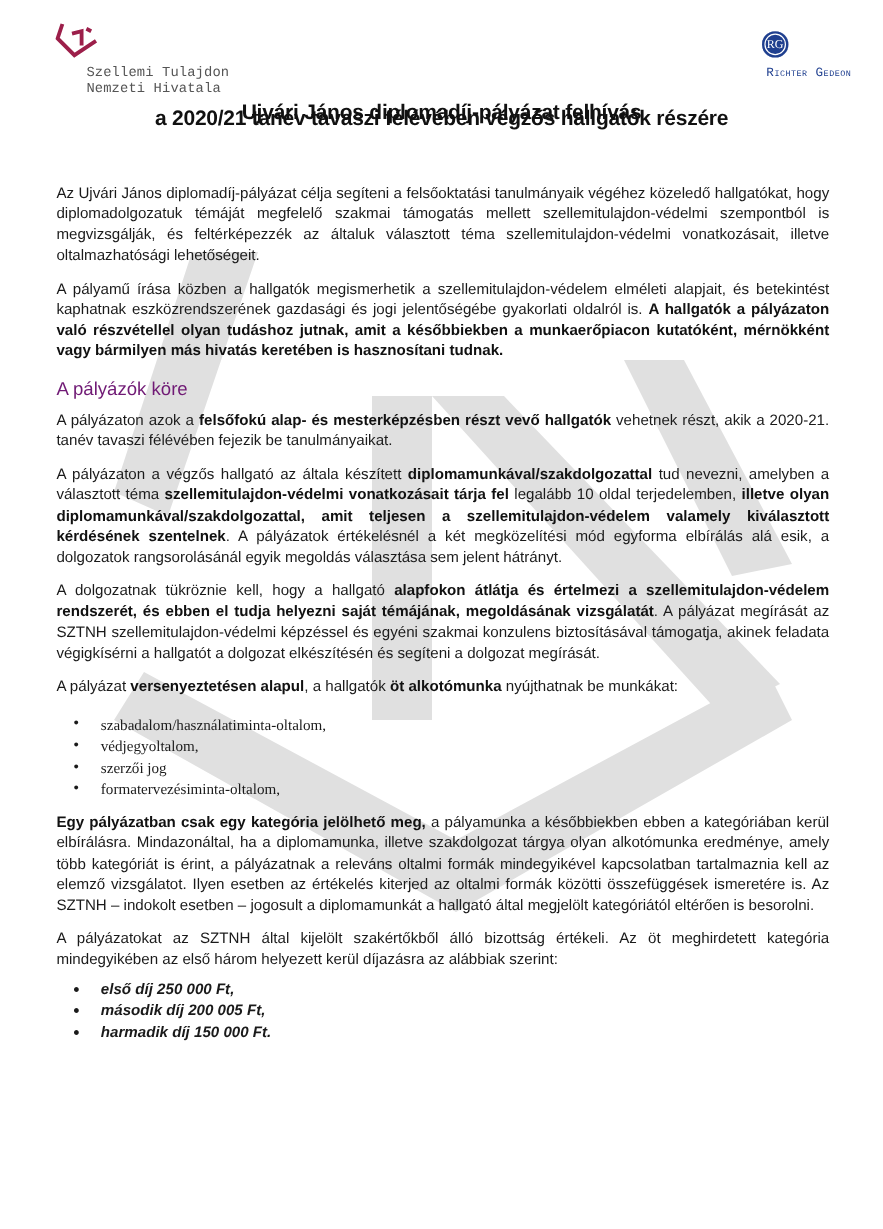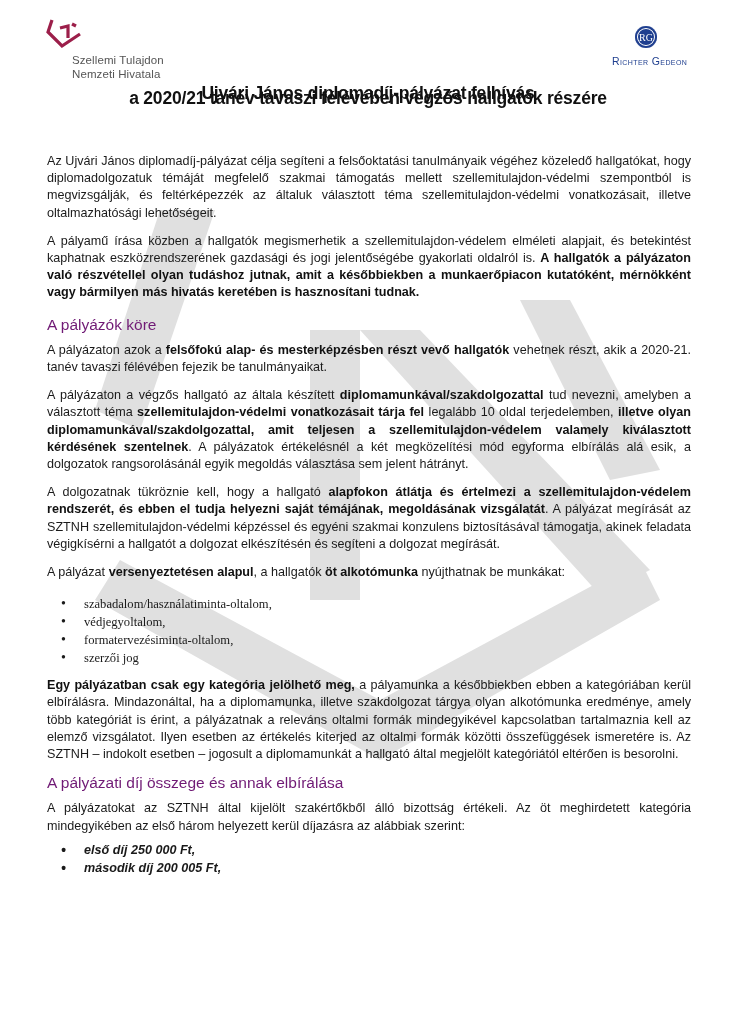--- a/index.html
+++ b/index.html
@@ -4,34 +4,34 @@
   <style>
     html, body { margin: 0; padding: 0; background: #ffffff; }
     body {
       width: 736px; height: 1024px; position: relative; overflow: hidden;
       font-family: "Liberation Sans", "DejaVu Sans", sans-serif;
       color: #1a1a1a;
     }
     .watermark { position: absolute; left: 0; top: 0; width: 736px; height: 1024px; z-index: 0; pointer-events: none; }
     .page { position: relative; z-index: 1; }
 
-    .logo-sztnh { position: absolute; left: 46px; top: 18px; width: 120px; height: 68px; }
+    .logo-sztnh { position: absolute; left: 46px; top: 18px; width: 120px; height: 68px; font-family: Liberation Mono, monospace; }
     .logo-sztnh svg { position: absolute; left: 0; top: 0; }
     .logo-sztnh .org-line { position: absolute; left: 26px; font-size: 11.5px; color: #555; letter-spacing: 0.1px; white-space: nowrap; }
     .logo-sztnh .l1 { top: 36px; }
     .logo-sztnh .l2 { top: 50px; }
 
-    .logo-richter { position: absolute; left: 612px; top: 24px; width: 120px; height: 50px; }
+    .logo-richter { position: absolute; left: 612px; top: 24px; width: 120px; height: 50px; text-align: center; }
     .logo-richter .rg-circle {
       position: absolute; left: 23px; top: 2px; width: 22px; height: 22px; border-radius: 50%;
       background: #1f3f8f; color: #fff; font-family: "Liberation Serif", serif; font-size: 10px;
       display: flex; align-items: center; justify-content: center; box-shadow: inset 0 0 0 2px #1f3f8f, inset 0 0 0 3px #fff;
     }
     .logo-richter .rg-name {
-      position: absolute; left: 0; top: 31px; width: 124px; font-family: Liberation Sans, sans-serif;
+      position: absolute; left: 0; top: 31px; width: 124px; font-family: Liberation Mono, monospace;
       font-size: 10.5px; color: #1f3f8f; letter-spacing: 0.4px; font-variant: small-caps; white-space: nowrap;
     }
 
     .title { position: absolute; left: 0; width: 736px; text-align: center; font-weight: bold; font-size: 17.5px; color: #111; letter-spacing: -0.2px; }
     .title.t1 { top: 83px; }
     .title.t2 { top: 88px; }
 
     .content { position: absolute; left: 47px; top: 153px; width: 644px; font-size: 12.6px; line-height: 17.2px; }
     .content p { margin: 0 0 11px 0; text-align: justify; }
     .content h2 { margin: 10px 0 9px 0; font-size: 15.5px; font-weight: normal; color: #701a75; }
@@ -96,27 +96,27 @@
 
     <p><span>A pályázaton a végzős hallgató az általa készített </span><b>diplomamunkával/szakdolgozattal</b><span> tud nevezni, amelyben a választott téma </span><b>szellemitulajdon-védelmi vonatkozásait tárja fel</b><span> legalább 10 oldal terjedelemben, </span><b>illetve olyan diplomamunkával/szakdolgozattal, amit teljesen a szellemitulajdon-védelem valamely kiválasztott kérdésének szentelnek</b><span>. A pályázatok értékelésnél a két megközelítési mód egyforma elbírálás alá esik, a dolgozatok rangsorolásánál egyik megoldás választása sem jelent hátrányt.</span></p>
 
     <p><span>A dolgozatnak tükröznie kell, hogy a hallgató </span><b>alapfokon átlátja és értelmezi a szellemitulajdon-védelem rendszerét, és ebben el tudja helyezni saját témájának, megoldásának vizsgálatát</b><span>. A pályázat megírását az SZTNH szellemitulajdon-védelmi képzéssel és egyéni szakmai konzulens biztosításával támogatja, akinek feladata végigkísérni a hallgatót a dolgozat elkészítésén és segíteni a dolgozat megírását.</span></p>
 
     <p style="margin-bottom:8px;"><span>A pályázat </span><b>versenyeztetésen alapul</b><span>, a hallgatók </span><b>öt alkotómunka</b><span> nyújthatnak be munkákat:</span></p>
 
     <ul class="bullets" style="margin-top:14px;font-family:Liberation Serif, serif;">
       <li>szabadalom/használatiminta-oltalom,</li>
       <li>védjegyoltalom,</li>
+      <li>szerzői jog</li>
       <li>formatervezésiminta-oltalom,</li>
-      <li>szerzői jog</li>
     </ul>
 
     <p><b>Egy pályázatban csak egy kategória jelölhető meg,</b><span> a pályamunka a későbbiekben ebben a kategóriában kerül elbírálásra. Mindazonáltal, ha a diplomamunka, illetve szakdolgozat tárgya olyan alkotómunka eredménye, amely több kategóriát is érint, a pályázatnak a releváns oltalmi formák mindegyikével kapcsolatban tartalmaznia kell az elemző vizsgálatot. Ilyen esetben az értékelés kiterjed az oltalmi formák közötti összefüggések ismeretére is. Az SZTNH – indokolt esetben – jogosult a diplomamunkát a hallgató által megjelölt kategóriától eltérően is besorolni.</span></p>
 
-    <h2>A pályázati díj összege és annak elbírálása</h2>
     <p style="margin-bottom:6px;">A pályázatokat az SZTNH által kijelölt szakértőkből álló bizottság értékeli. Az öt meghirdetett kategória mindegyikében az első három helyezett kerül díjazásra az alábbiak szerint:</p>
 
     <ul class="bullets prizes" style="margin-top:0;">
       <li>első díj 250 000 Ft,</li>
       <li>második díj 200 005 Ft,</li>
+      <li>harmadik díj 150 000 Ft.</li>
     </ul>
   </div>
 </div>
 
 </body></html>

